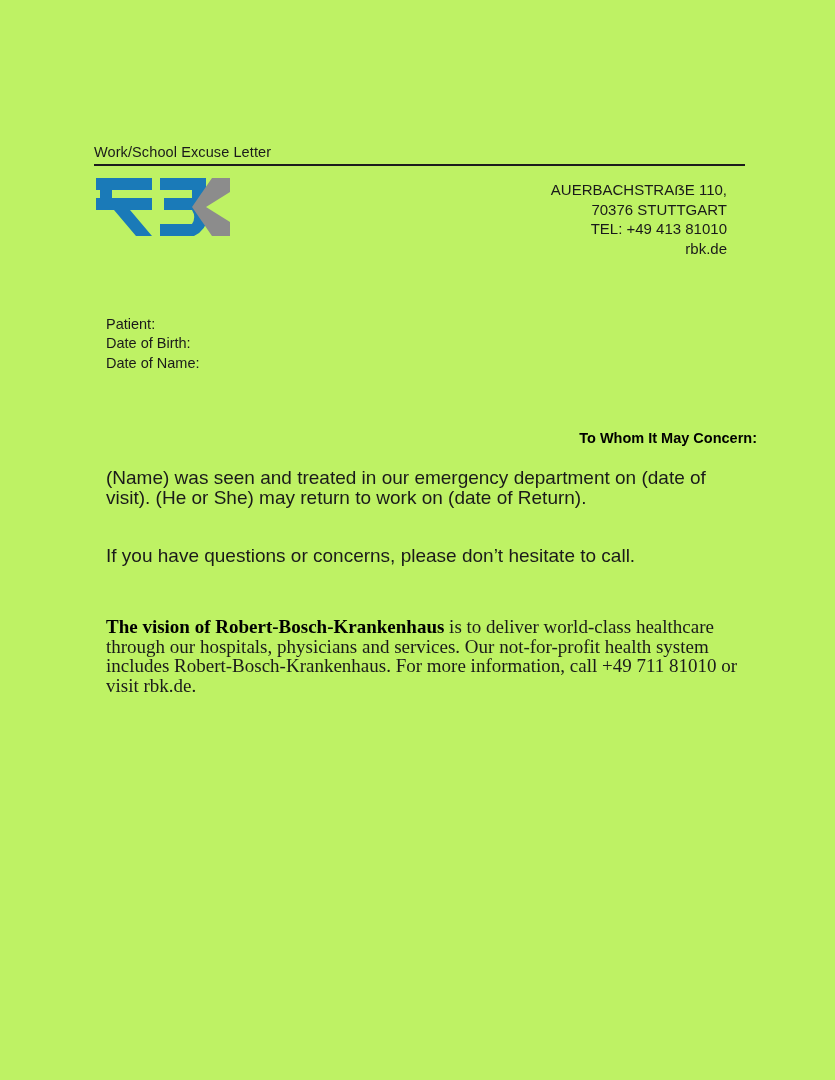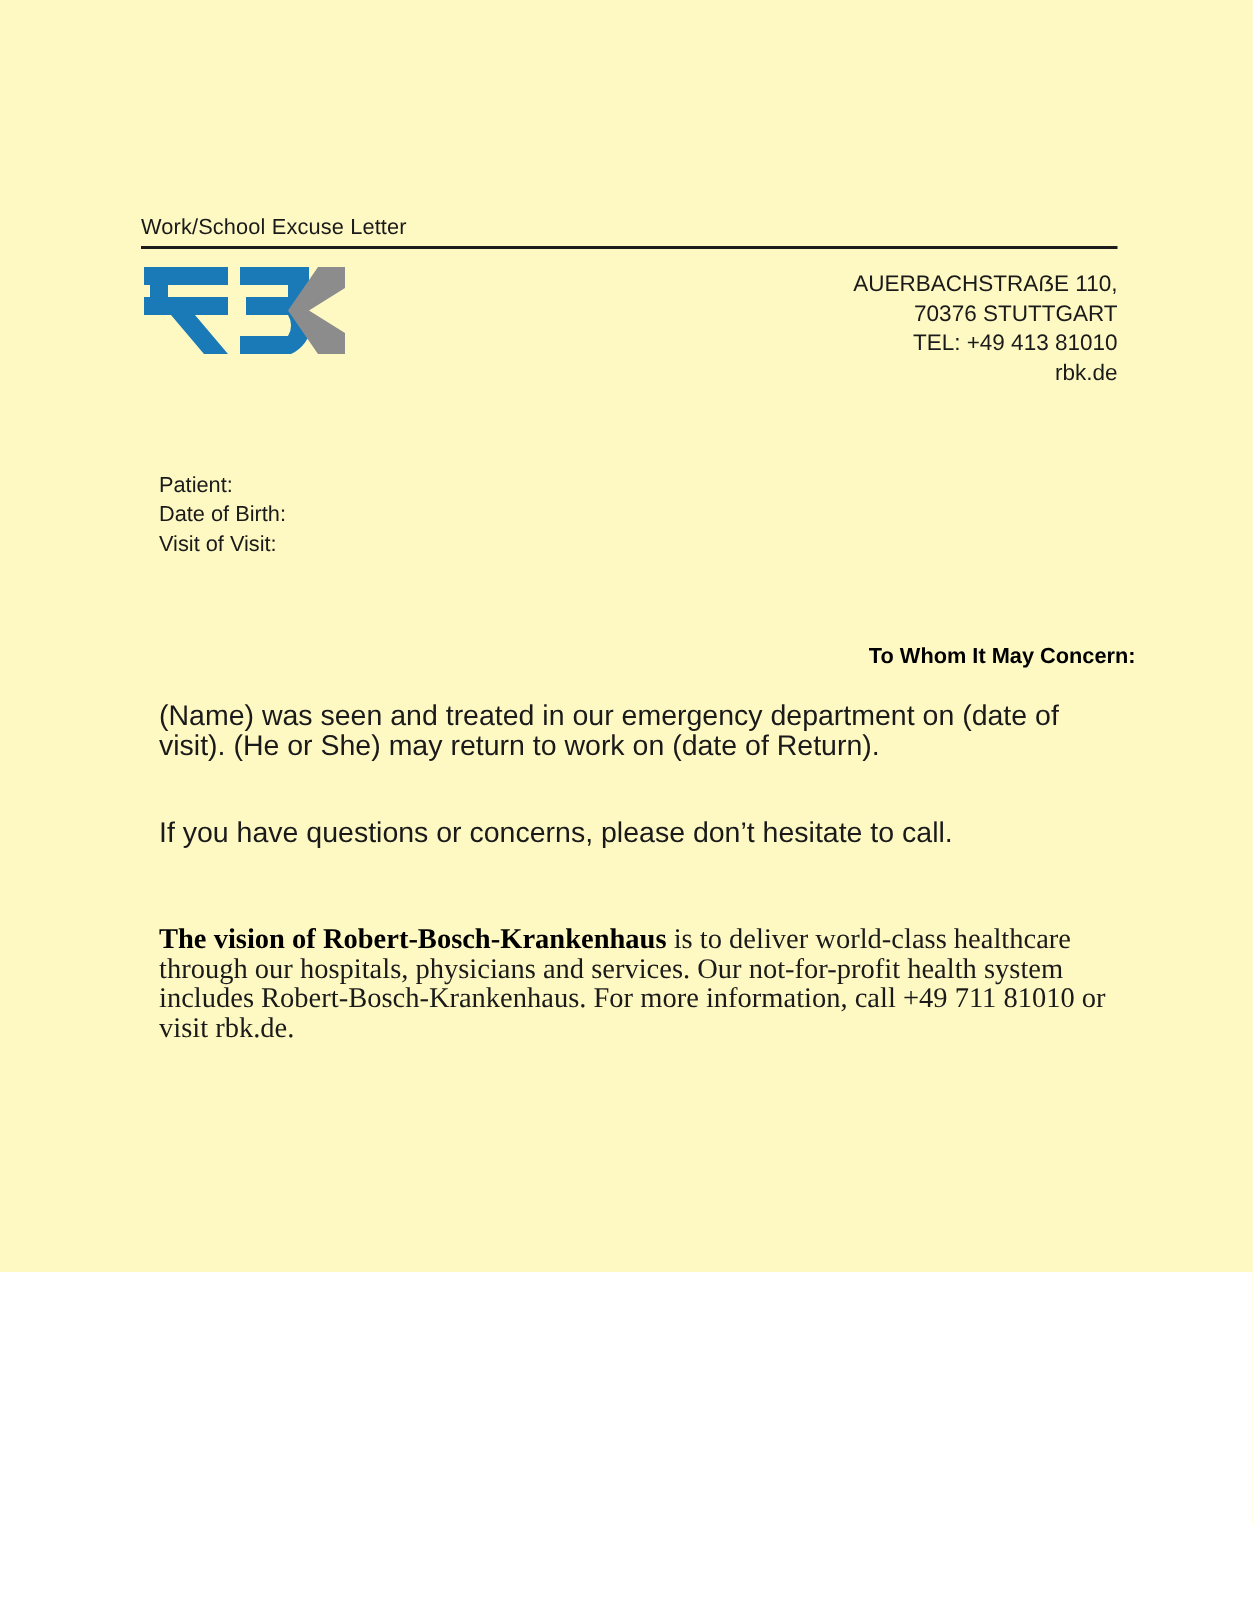--- a/index.html
+++ b/index.html
@@ -15,22 +15,22 @@
     color: #000000;
     overflow: hidden;
     position: relative;
   }
 
   .page {
     position: absolute;
     left: 0;
     top: 0;
     width: 835px;
-    height: 848px;
-    background: #fef9c3;
+    height: 1080px;
+    background: #bef264;
   }
 
   
   .doc-header {
     position: absolute;
     left: 94px;
     top: 144px;
     width: 651px;
   }
   .doc-title {
@@ -74,21 +74,21 @@
     font-family: "Liberation Serif", serif;
     font-weight: bold;
     font-size: 17.5px;
     line-height: 20px;
     color: #2080c2;
     white-space: nowrap;
   }
 
   .contact-block {
     position: absolute;
-    right: 0;
+    right: 18px;
     top: 4px;
     text-align: right;
     font-size: 15px;
     line-height: 19.5px;
     color: #1a1a1a;
   }
   .contact-line {
     white-space: nowrap;
   }
 
@@ -163,21 +163,21 @@
       <div class="contact-line">rbk.de</div>
     </div>
 
   </div>
 
   <div class="body-area">
 
     <div class="field-list">
       <div class="field-row">Patient:</div>
       <div class="field-row">Date of Birth:</div>
-      <div class="field-row">Visit of Visit:</div>
+      <div class="field-row">Date of Name:</div>
     </div>
 
     <div class="salutation">To Whom It May Concern:</div>
 
     <div class="para para-visit">(Name) was seen and treated in our emergency department on (date of visit). (He or She) may return to work on (date of Return).</div>
 
     <div class="para para-call">If you have questions or concerns, please don’t hesitate to call.</div>
 
     <div class="para para-vision"><span class="lead">The vision of Robert-Bosch-Krankenhaus</span><span> is to deliver world-class healthcare through our hospitals, physicians and services. Our not-for-profit health system includes Robert-Bosch-Krankenhaus. For more information, call +49 711 81010 or visit rbk.de.</span></div>
 

